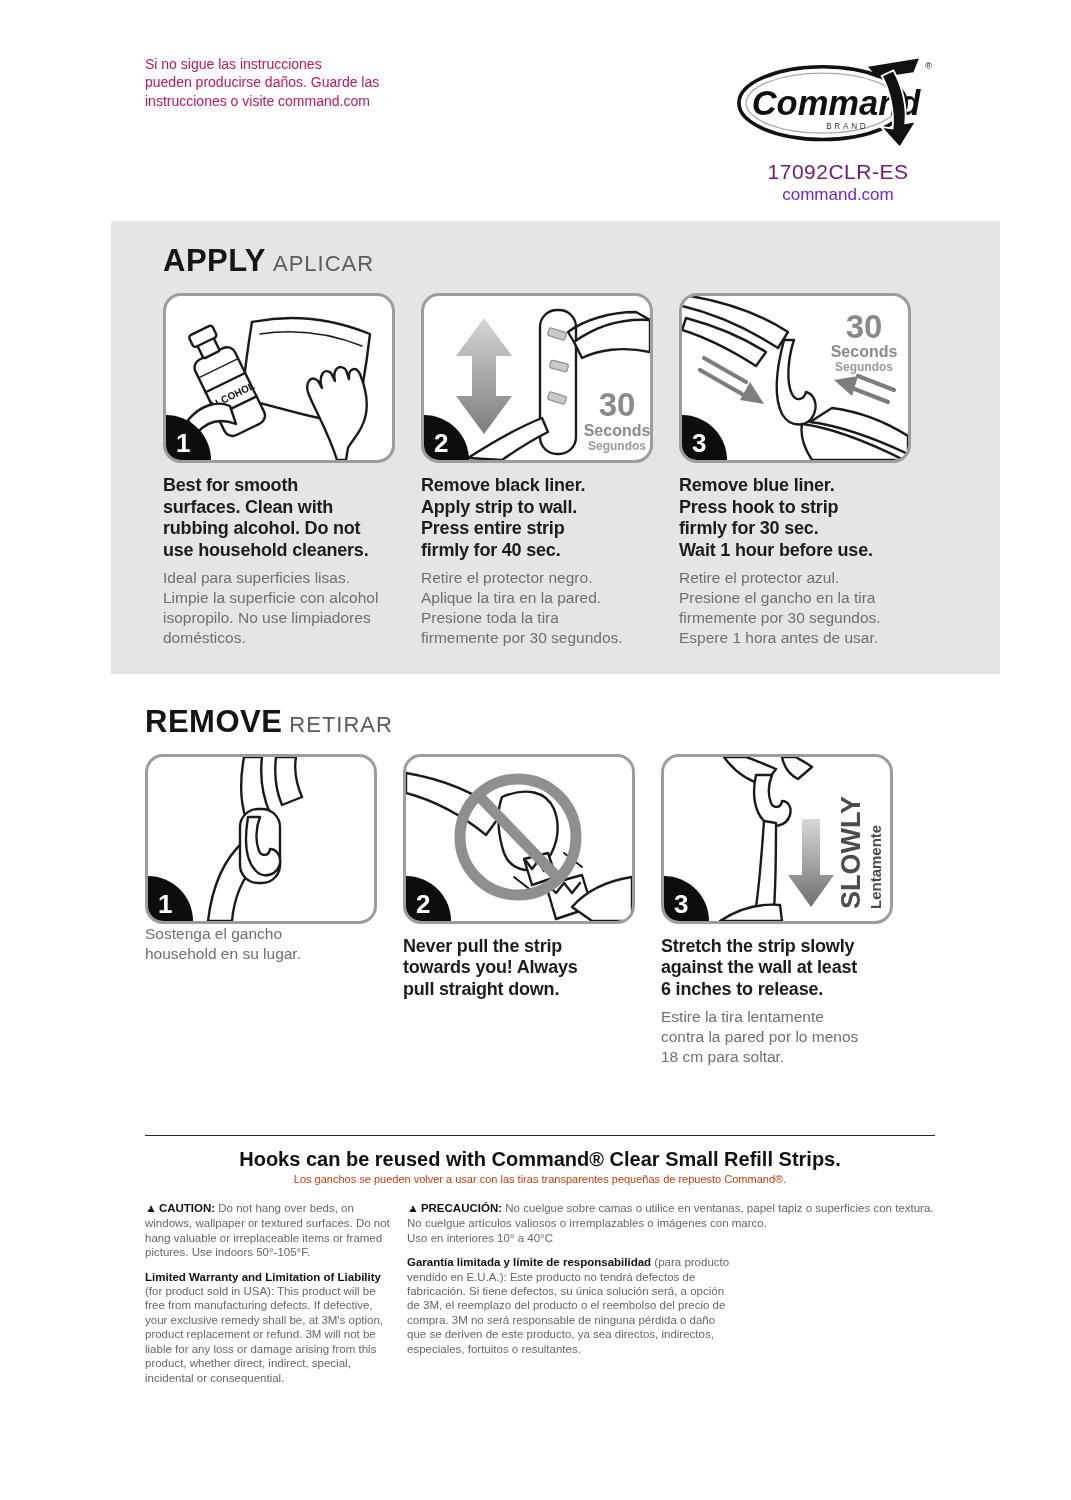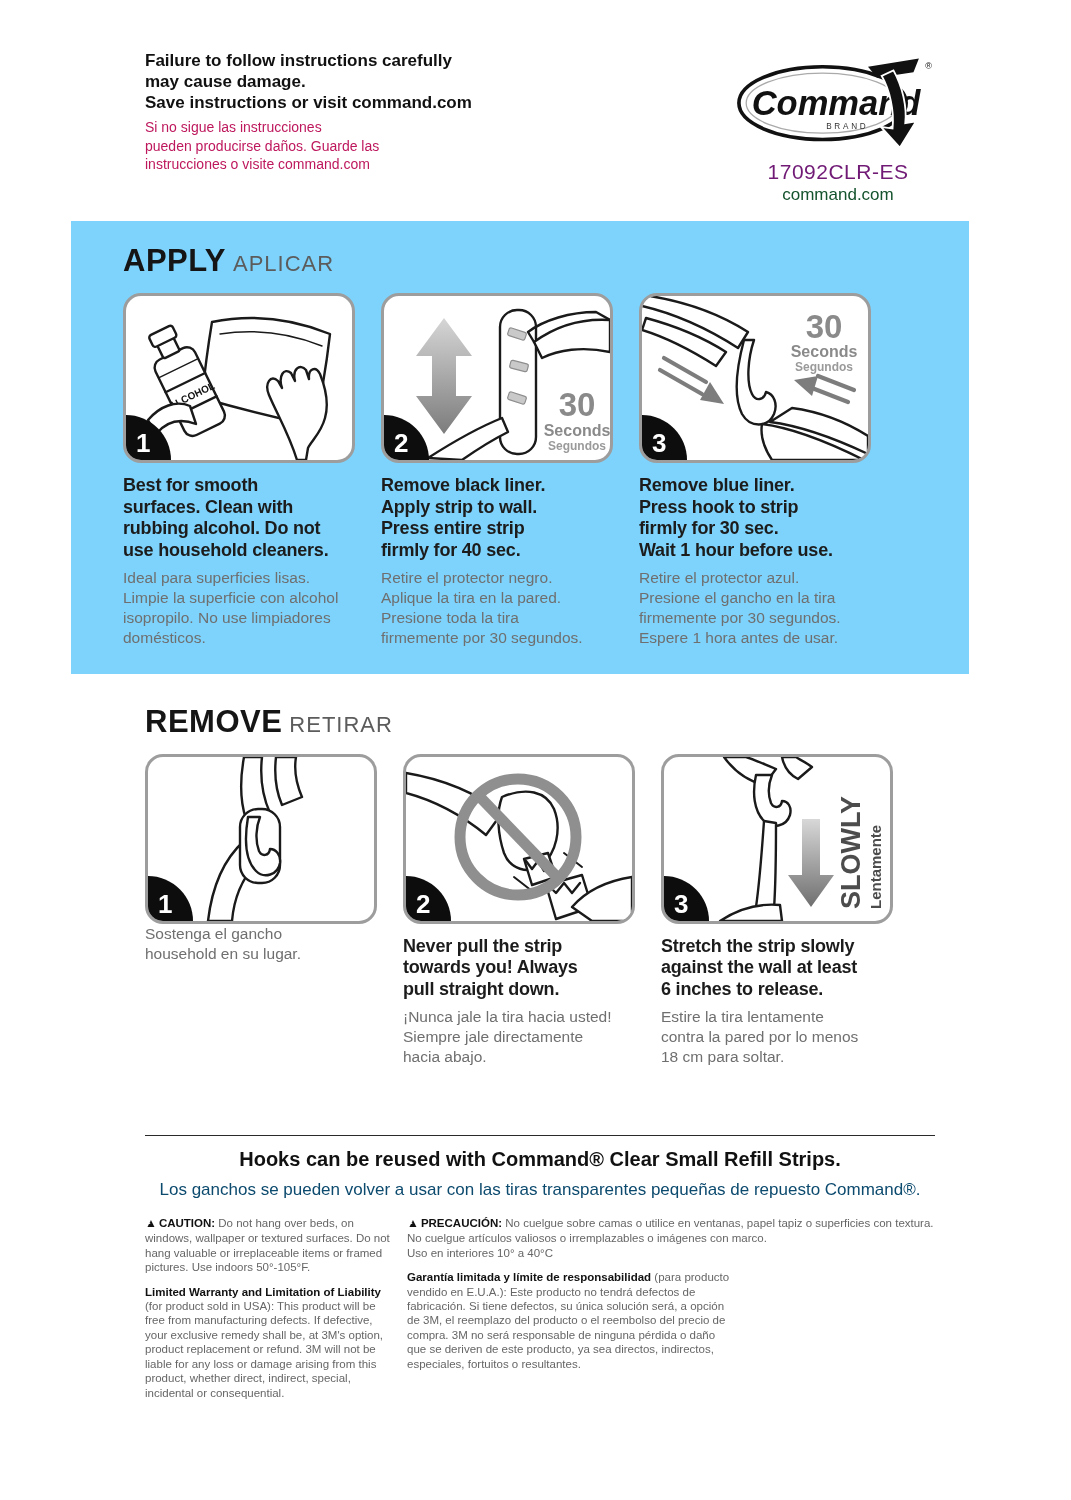--- a/index.html
+++ b/index.html
@@ -6,62 +6,59 @@
   .page{position:relative;width:1071px;height:1500px;background:#fff;overflow:hidden;
         font-family:"Liberation Sans","DejaVu Sans",sans-serif;color:#1a1a1a;}
   .pre{white-space:pre-line;}
 
   
   .top{display:flex;justify-content:space-between;align-items:flex-start;padding:50px 118px 0 145px;}
   .warn-en{font-size:17px;font-weight:bold;line-height:1.24;color:#111;}
   .warn-es{font-size:14px;line-height:1.32;color:#be185d;margin-top:5px;}
   .brand-block{text-align:center;margin-top:4px;width:230px;}
   .model{font-size:21px;color:#701a75;letter-spacing:.5px;margin-top:2px;}
-  .site{font-size:17px;color:#14532d;margin-top:1px;}
+  .site{font-size:17px;color:#6d28d9;margin-top:1px;}
 
   
-  .band{margin:16px 0 0 71px;width:833px;background:#7dd3fc;padding:22px 13px 26px 52px;}
+  .band{margin:16px 0 0 111px;width:833px;background:#e5e5e5;padding:22px 4px 26px 52px;}
   .sec-white{margin:30px 0 0 93px;width:833px;padding:0 0 0 52px;}
   .sec-title{margin:0 0 14px 0;}
   .t-en{font-size:31px;font-weight:800;letter-spacing:.5px;color:#151515;}
   .t-es{font-size:22px;font-weight:400;color:#5c5c5c;letter-spacing:1px;margin-left:7px;}
   .grid{display:grid;grid-template-columns:repeat(3,232px);column-gap:26px;}
 
   .panel{position:relative;height:170px;background:#fff;border:3px solid #9d9d9d;border-radius:18px;overflow:hidden;box-sizing:border-box;}
   .panel svg{display:block;width:100%;height:100%;}
   .badge{position:absolute;left:0;bottom:0;width:45px;height:45px;background:#0d0d0d;border-top-right-radius:100%;}
   .badge span{position:absolute;left:10px;bottom:1px;color:#fff;font-size:26px;font-weight:bold;}
 
   .step h3{font-size:18px;line-height:1.2;margin:12px 0 7px;color:#1c1c1c;letter-spacing:-.2px;}
   .step p{font-size:15.5px;line-height:1.28;color:#6f6f6f;margin:0;}
 
   
   .footer{margin:68px 0 0 145px;width:790px;}
   .rule{border:none;border-top:1.5px solid #2a2a2a;margin:0 0 12px 0;}
   .reuse-en{text-align:center;font-size:20px;font-weight:bold;color:#111;}
-  .reuse-es{text-align:center;font-size:17px;color:#0c4a6e;margin-top:9px;}
+  .reuse-es{text-align:center;font-size:11px;color:#c2410c;margin-top:2px;}
   .fine{display:flex;margin-top:16px;gap:10px;}
   .fcol-l{width:252px;flex:none;}
   .fcol-r{width:528px;flex:none;}
   .fine p{font-size:11.5px;line-height:1.26;color:#666;margin:0 0 10px 0;}
   .fine b{color:#111;}
   .garantia{max-width:330px;}
   .tri{position:relative;display:inline-block;font-size:12px;color:#111;margin-right:2px;font-style:normal;}
   .tri i{position:absolute;left:3.5px;top:2.5px;color:#fff;font-size:7px;font-weight:bold;font-style:normal;}
 </style>
 </head>
 <body>
 
 <div class="page">
 
   <div class="top">
     <div>
-      <div class="warn-en pre">Failure to follow instructions carefully
-may cause damage.
-Save instructions or visit command.com</div>
       <div class="warn-es pre">Si no sigue las instrucciones
 pueden producirse daños. Guarde las
 instrucciones o visite command.com</div>
     </div>
     <div class="brand-block">
       <svg viewBox="0 0 230 110" width="210" height="100">
         <ellipse cx="98" cy="54" rx="92" ry="40" fill="#fff" stroke="#111" stroke-width="4"></ellipse>
         <ellipse cx="98" cy="54" rx="84" ry="33" fill="none" stroke="#aaa" stroke-width="1.4"></ellipse>
         <text x="20" y="67" font-size="38" font-weight="bold" font-style="italic" fill="#111">Command</text>
         <text x="102" y="83" font-size="9" letter-spacing="3" fill="#333">BRAND</text>
@@ -239,23 +236,20 @@
               <line x1="72" y1="38" x2="153" y2="122"></line>
             </g>
           </svg>
           <div class="badge">
               <span>2</span>
             </div>
         </div>
         <h3 class="pre">Never pull the strip
 towards you! Always
 pull straight down.</h3>
-        <p class="pre">¡Nunca jale la tira hacia usted!
-Siempre jale directamente
-hacia abajo.</p>
       </div>
 
       <div class="step">
         <div class="panel">
           <svg viewBox="0 0 226 164">
             <defs>
               <linearGradient id="gv3" x1="0" y1="0" x2="0" y2="1">
                 <stop offset="0" stop-color="#d8d8d8"></stop>
                   <stop offset="1" stop-color="#6f6f6f"></stop>
               </linearGradient>

